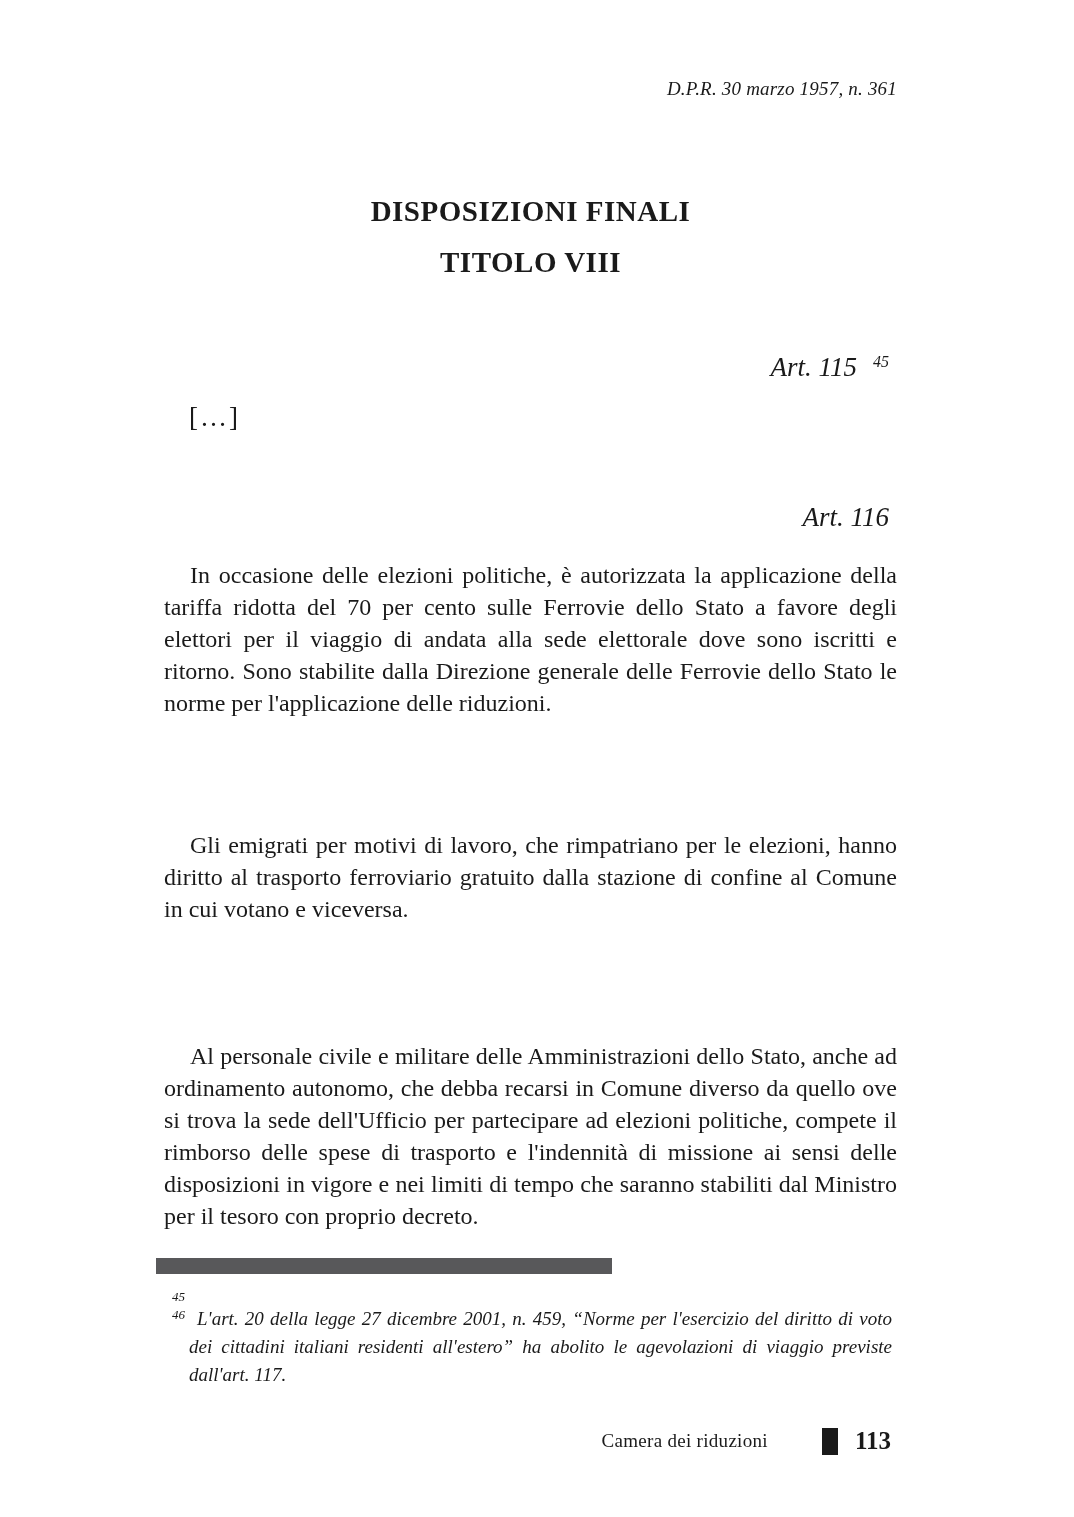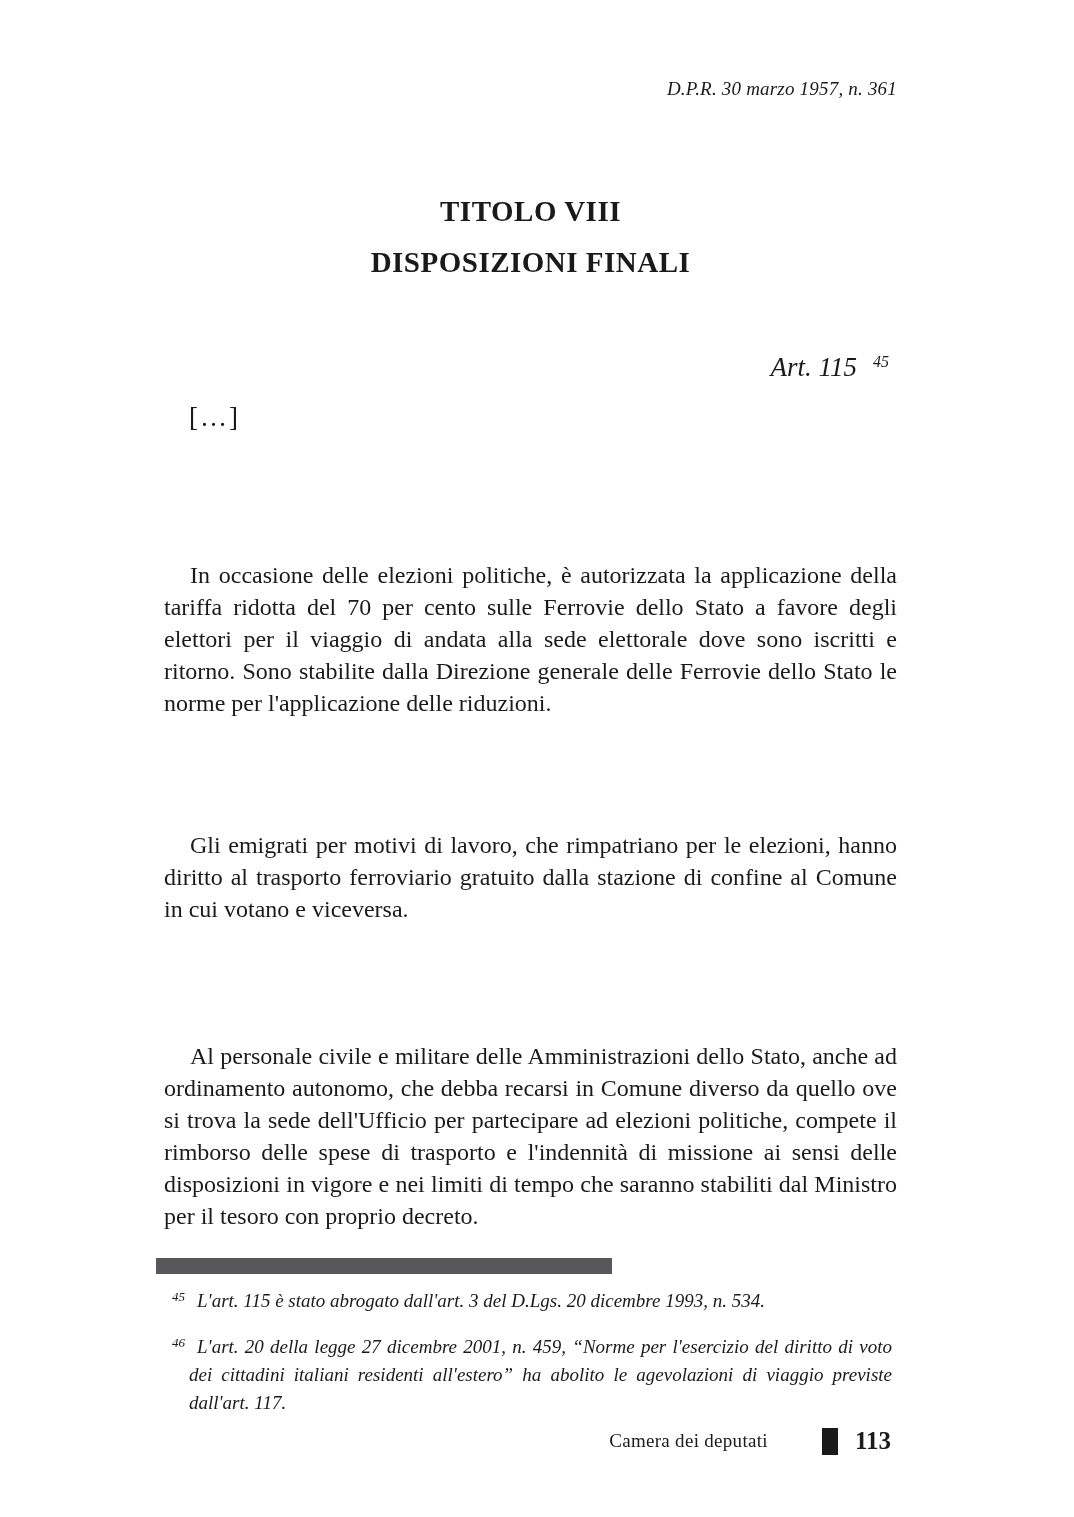--- a/index.html
+++ b/index.html
@@ -138,49 +138,49 @@
   }
 </style>
 </head>
 <body>
 
 <div class="page">
 
   <div class="header-citation">D.P.R. 30 marzo 1957, n. 361</div>
 
   <div class="doc-title">
+    <div>DISPOSIZIONI FINALI</div>
     <div>TITOLO VIII</div>
-    <div>DISPOSIZIONI FINALI</div>
   </div>
 
   <div class="art-heading h-115"><span>Art. 115</span><sup>45</sup></div>
 
   <div class="omitted-marker">[…]</div>
 
+  <div class="art-heading h-116"><span>Art. 116</span></div>
 
   <p class="body-para p-116">In occasione delle elezioni politiche, è autorizzata la applicazione della tariffa ridotta del 70 per cento sulle Ferrovie dello Stato a favore degli elettori per il viaggio di andata alla sede elettorale dove sono iscritti e ritorno. Sono stabilite dalla Direzione generale delle Ferrovie dello Stato le norme per l'applicazione delle riduzioni.</p>
 
 
   <p class="body-para p-117">Gli emigrati per motivi di lavoro, che rimpatriano per le elezioni, hanno diritto al trasporto ferroviario gratuito dalla stazione di confine al Comune in cui votano e viceversa.</p>
 
 
   <p class="body-para p-118">Al personale civile e militare delle Amministrazioni dello Stato, anche ad ordinamento autonomo, che debba recarsi in Comune diverso da quello ove si trova la sede dell'Ufficio per partecipare ad elezioni politiche, compete il rimborso delle spese di trasporto e l'indennità di missione ai sensi delle disposizioni in vigore e nei limiti di tempo che saranno stabiliti dal Ministro per il tesoro con proprio decreto.</p>
 
   <div class="footnote-rule"></div>
 
   <div class="footnotes">
     <div class="footnote">
       <span class="fn-num">45</span>
-      <span>L'art. 115 è stato abrogato dall'art. 3 del D.Lgs. 20 dicembre 1993, n. 534.</span>
     </div>
     <div class="footnote">
       <span class="fn-num">46</span>
       <span>L'art. 20 della legge 27 dicembre 2001, n. 459, “Norme per l'esercizio del diritto di voto dei cittadini italiani residenti all'estero” ha abolito le agevolazioni di viaggio previste dall'art. 117.</span>
     </div>
   </div>
 
   <div class="page-footer">
-    <span class="footer-institution">Camera dei deputati</span>
+    <span class="footer-institution">Camera dei riduzioni</span>
     <span class="footer-divider"></span>
     <span class="footer-page-number">113</span>
   </div>
 
 </div>
 
 </body></html>

